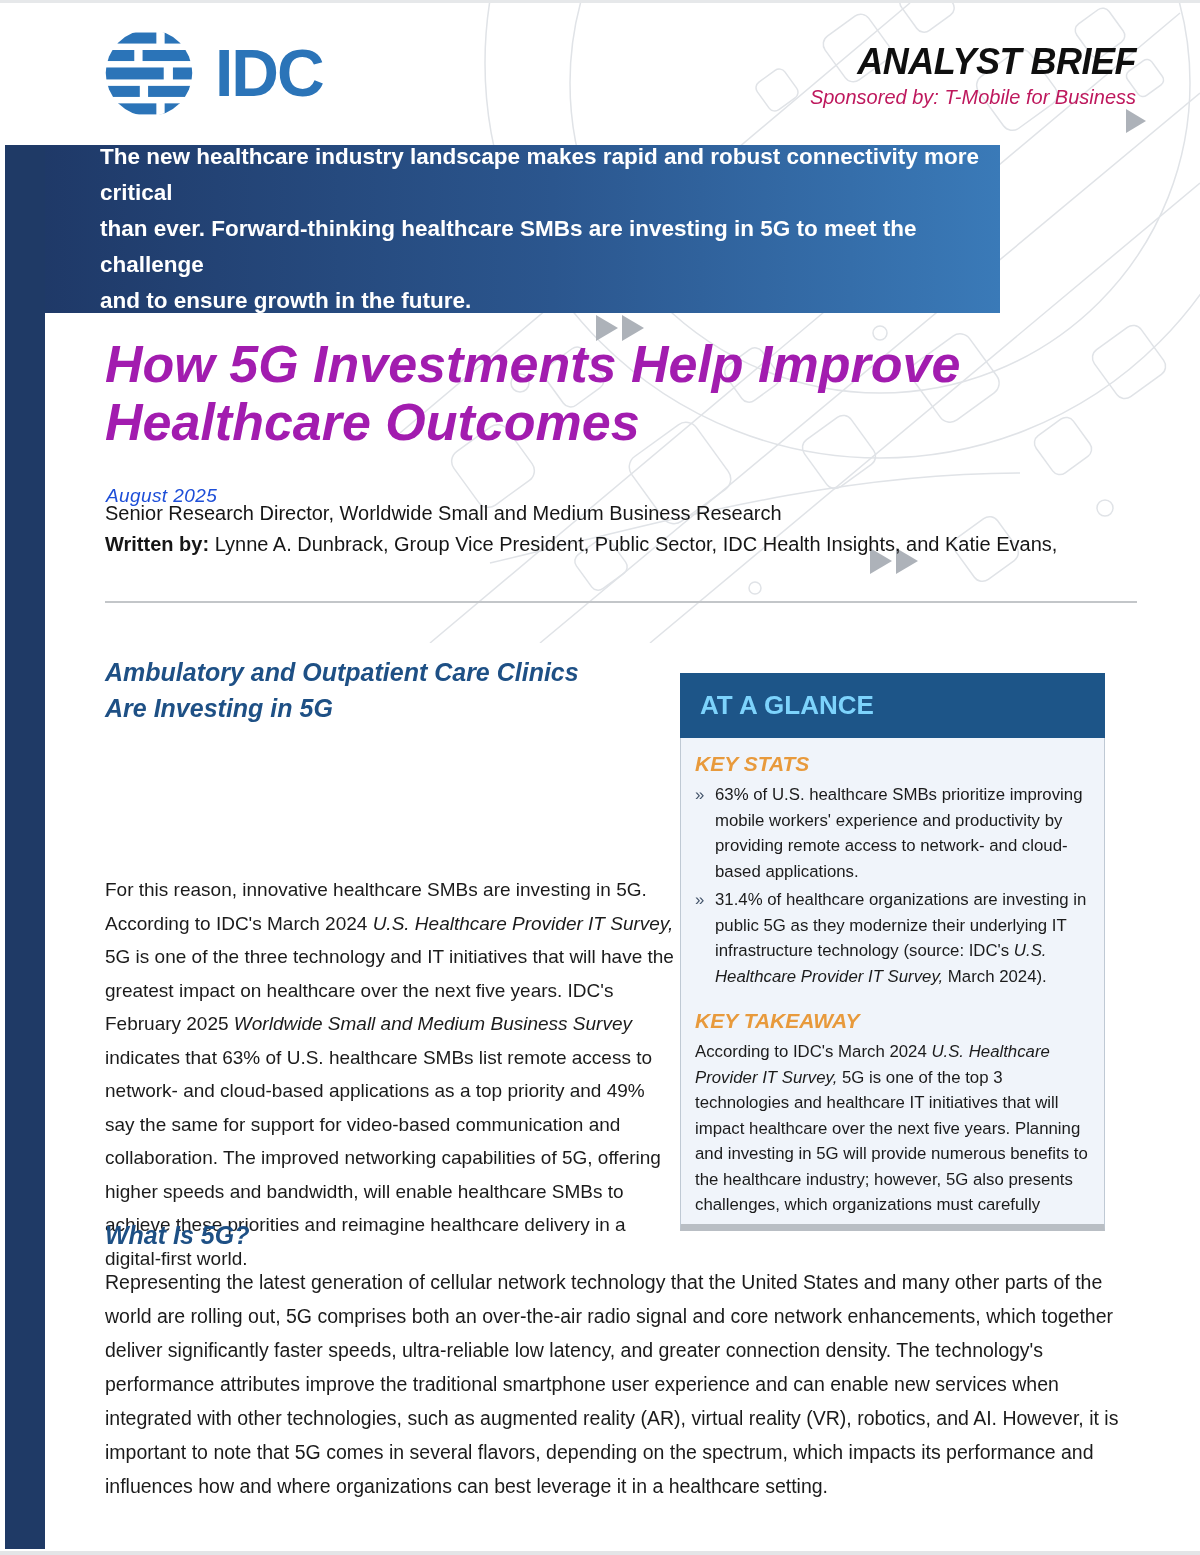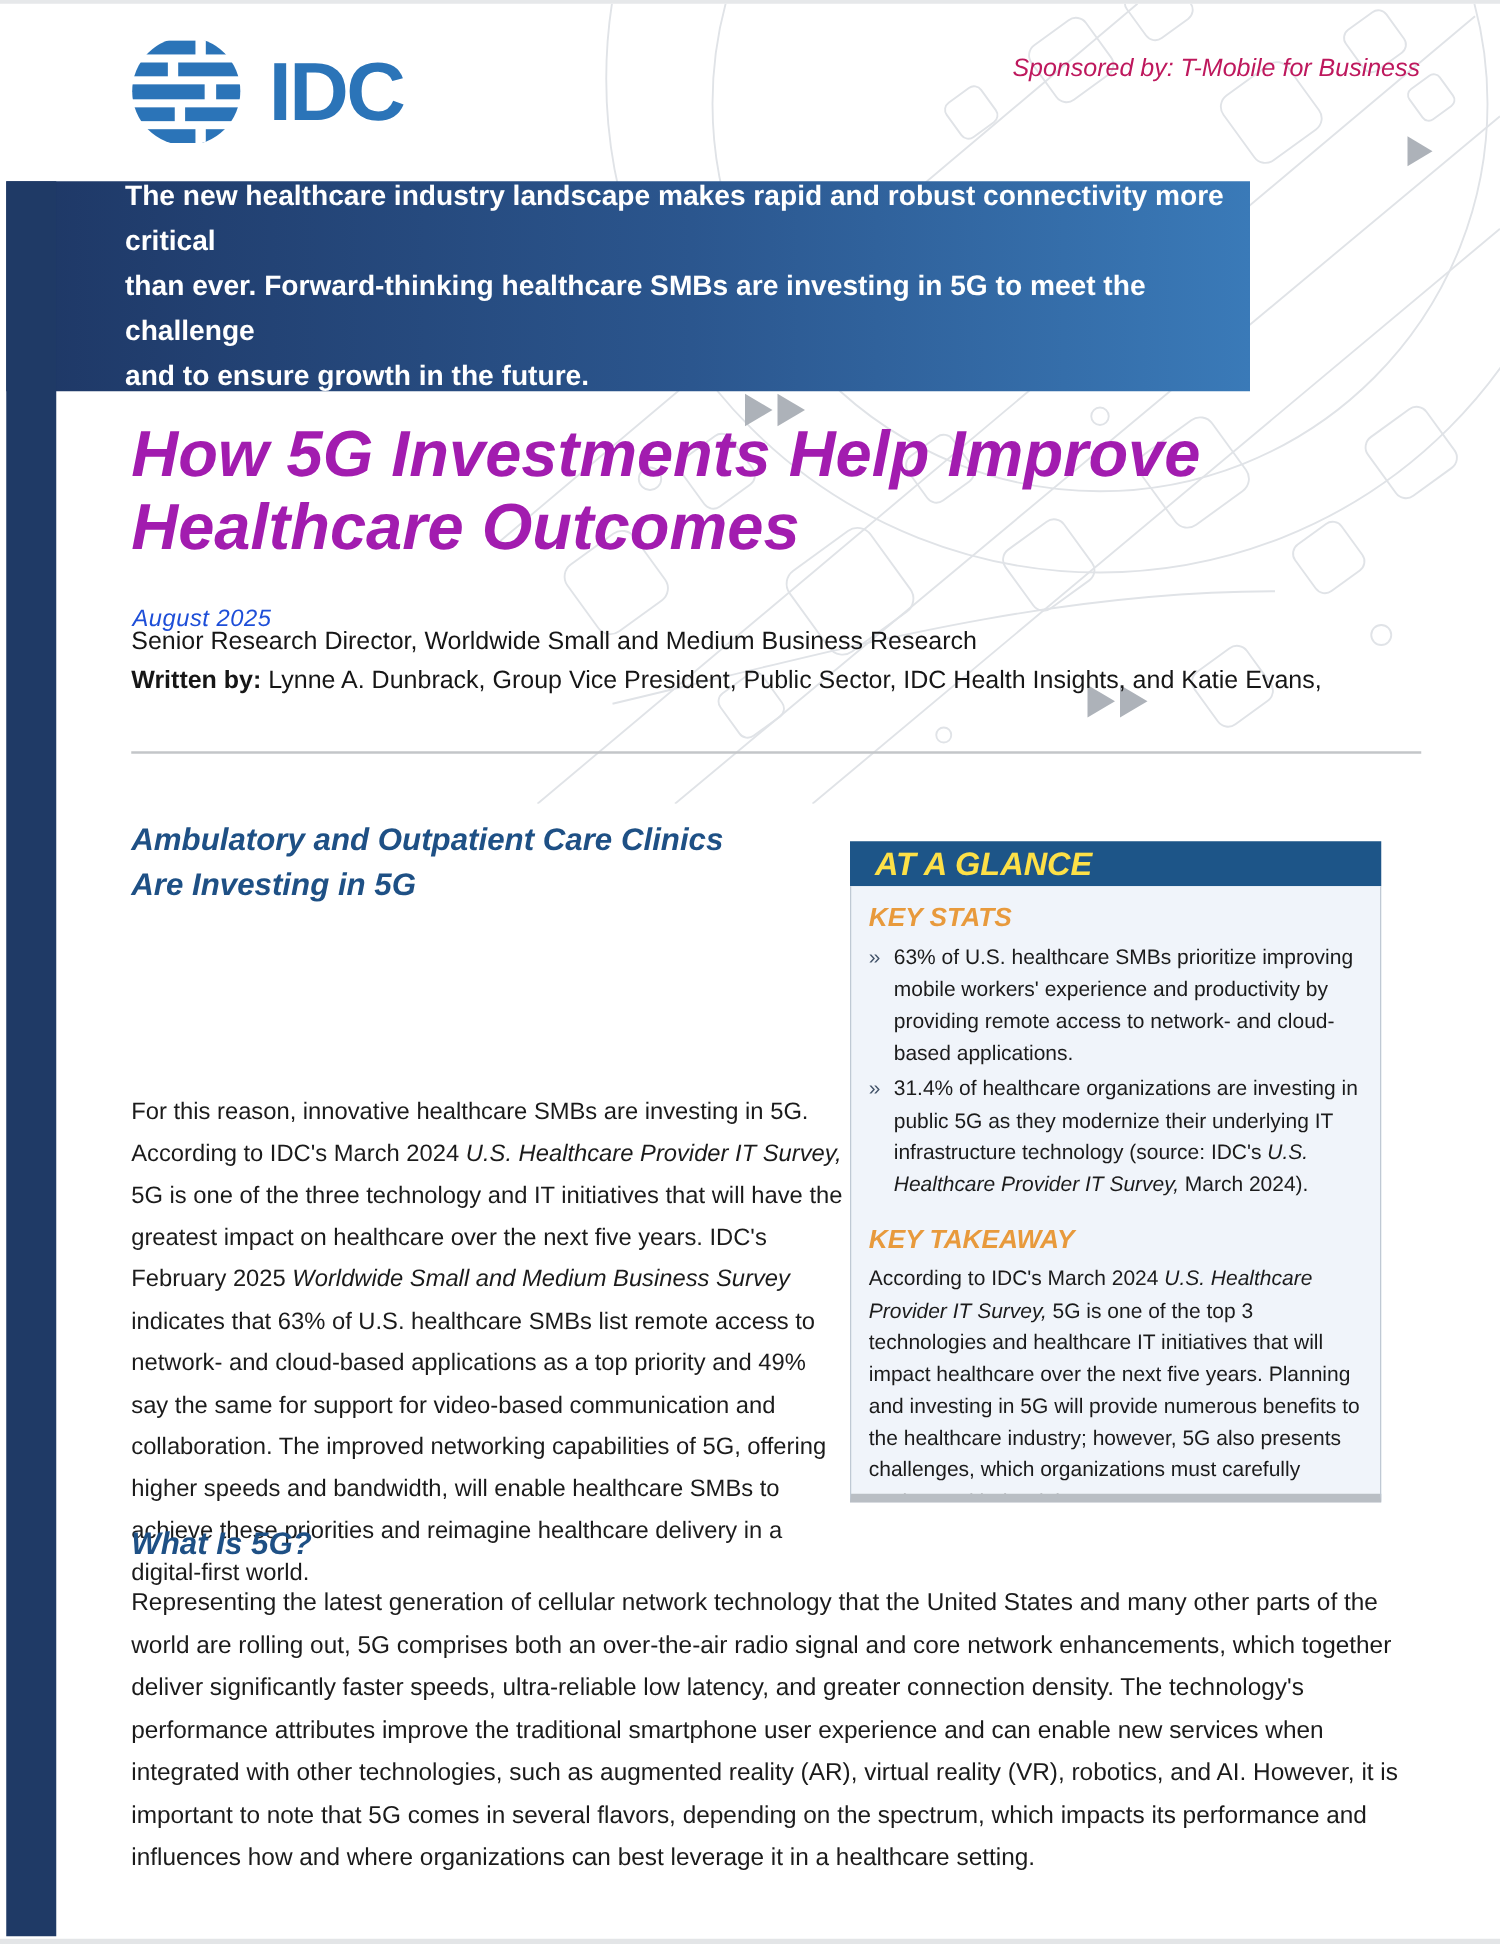--- a/index.html
+++ b/index.html
@@ -43,22 +43,22 @@
 
   .h-blue { font-weight:bold; font-style:italic; color:#1E5085; }
   .sec1-heading { position:absolute; left:105px; top:651px; font-size:25px; line-height:36px; }
   .sec1-heading span { display:block; }
   .p1 { position:absolute; left:105px; top:733px; width:572px; font-size:19px; line-height:33px; }
   .p2 { position:absolute; left:105px; top:843px; width:572px; font-size:19px; line-height:33.5px;margin-top:27px; }
   .it { font-style:italic; }
 
   
   .glance { position:absolute; left:680px; top:670px; width:425px; z-index:1; }
-  .glance-header { height:36px; background:#1D5588; color:#fde047; display:flex; align-items:center;
-    padding-left:20px; font-size:26px; font-weight:bold; font-style:italic; box-sizing:border-box; }
+  .glance-header { height:65px; background:#1D5588; color:#7dd3fc; display:flex; align-items:center;
+    padding-left:20px; font-size:26px; font-weight:bold; box-sizing:border-box; }
   .glance-body { background:#F0F4FA; border:1px solid #BFC9D4; border-top:none;
     border-bottom:7px solid #B9BEC4; padding:10px 14px 14px 14px; box-sizing:border-box; height:493px; overflow:hidden; }
   .glance-h2 { color:#E89A3C; font-weight:bold; font-style:italic; font-size:21px; margin:4px 0 6px 0; }
   .glance-h2.takeaway { margin-top:20px;font-style:italic; }
   .bullet { display:flex; font-size:16.8px; line-height:25.5px; margin-bottom:3px; color:#1b1b1b; }
   .bullet .marker { width:20px; flex:none; color:#44546A; }
   .glance-p { font-size:16.8px; line-height:25.5px; color:#1b1b1b; }
 
   .sec2-heading { position:absolute; left:105px; top:1218px; font-size:25px; }
   .p3 { position:absolute; left:105px; top:1262px; width:1040px; font-size:19.5px; line-height:34px; }
@@ -128,20 +128,21 @@
             <rect x="34" y="23" width="9" height="16"></rect>
             <rect x="66" y="42" width="10" height="17"></rect>
             <rect x="40" y="62" width="9" height="16"></rect>
             <rect x="58" y="81" width="9" height="16"></rect>
           </g>
         </g>
       </svg>
       <span class="logo-text">IDC</span>
     </div>
     <div class="brief-block">
+      <div class="brief-title">ANALYST BRIEF</div>
       <div class="brief-sub">Sponsored by: T-Mobile for Business</div>
     </div>
   </div>
 
   <div class="banner">
     <div class="banner-text">
       <span>The new healthcare industry landscape makes rapid and robust connectivity more critical</span>
       <span>than ever. Forward-thinking healthcare SMBs are investing in 5G to meet the challenge</span>
       <span>and to ensure growth in the future.</span>
     </div>

